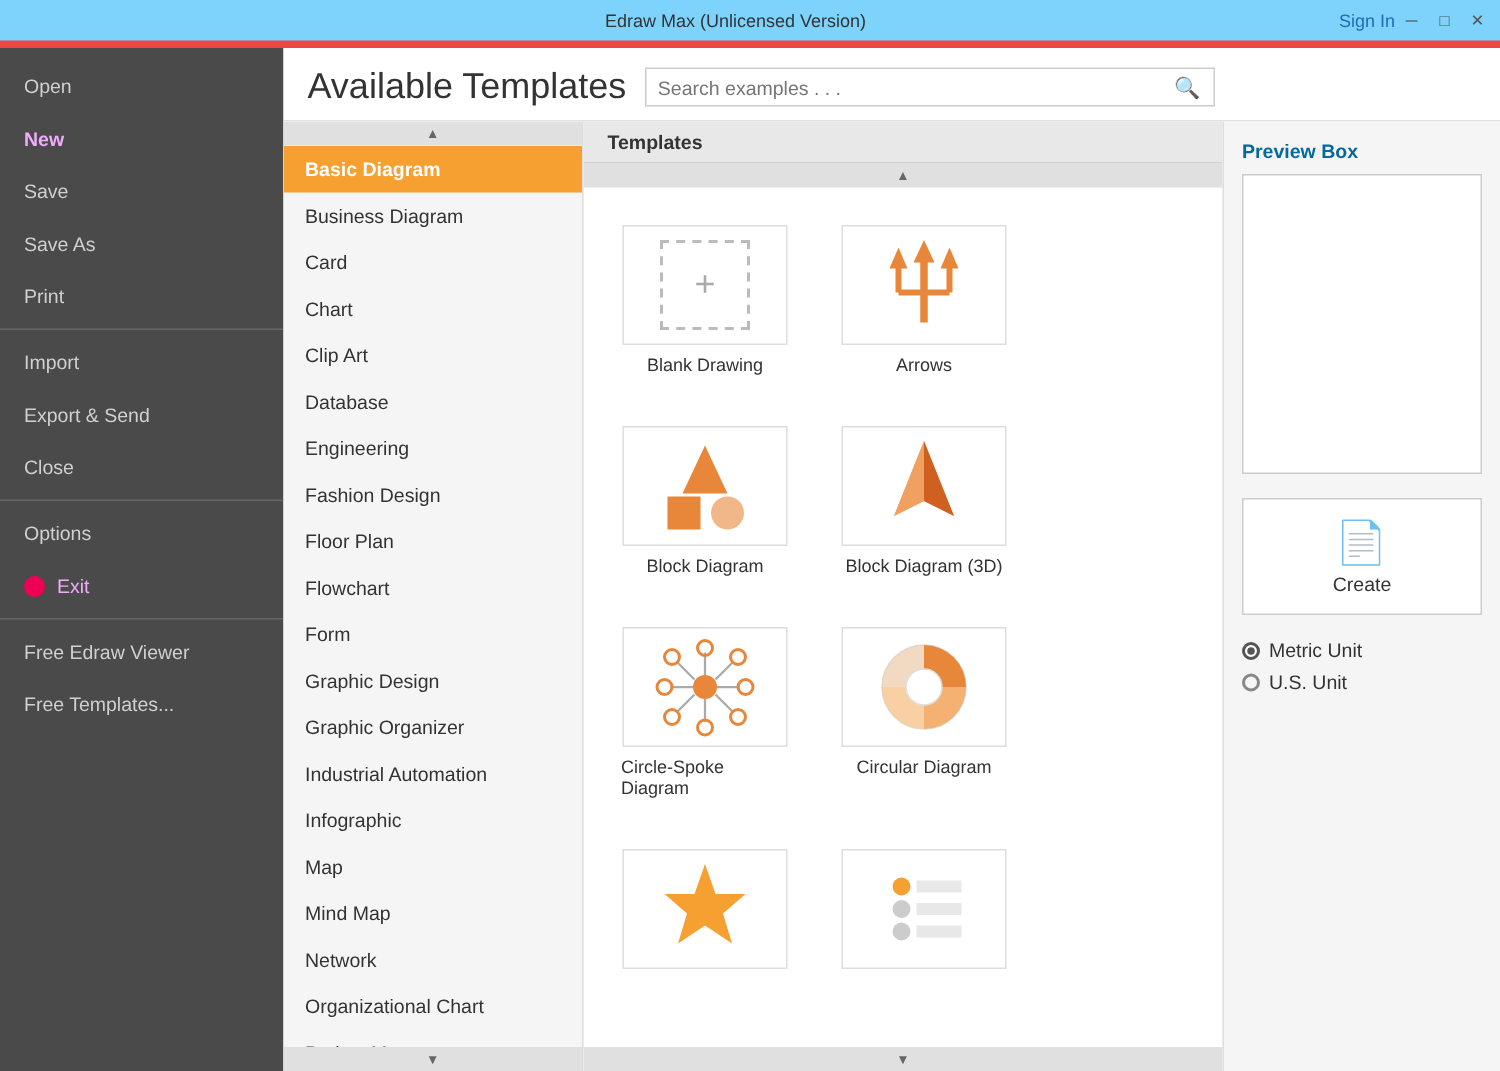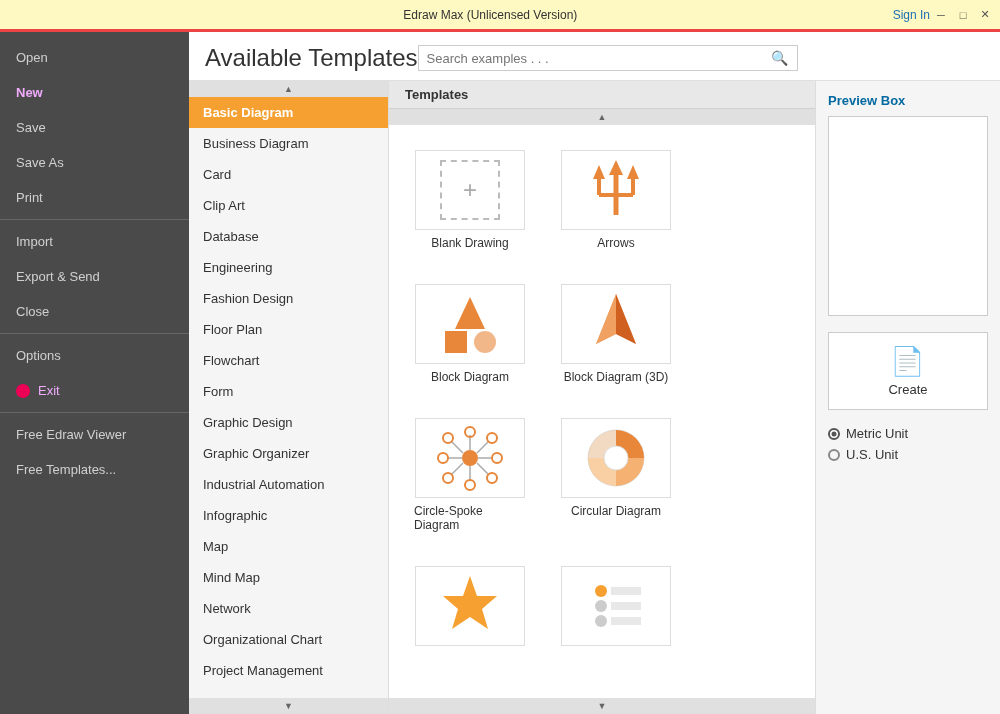--- a/index.html
+++ b/index.html
@@ -1,21 +1,21 @@
 <!DOCTYPE html>
 <html><head>
   <meta charset="utf-8">
   <style>
     * { margin: 0; padding: 0; box-sizing: border-box; }
     body { width: 1000px; height: 714px; overflow: hidden; font-family: 'Segoe UI', Arial, sans-serif; font-size: 13px; background: #f0f0f0; display: flex; flex-direction: column; }
 
     
     .title-bar {
-      height: 32px; background: #fef9c3; display: flex; align-items: center; justify-content: space-between;
-      border-bottom: 3px solid #ef4444; padding: 0 8px;
+      height: 32px; background: #7dd3fc; display: flex; align-items: center; justify-content: space-between;
+      border-bottom: 5px solid #ef4444; padding: 0 8px;
     }
     .title-bar-title { flex: 1; text-align: center; font-size: 12px; color: #333; }
     .title-bar-controls { display: flex; gap: 8px; }
     .title-bar-btn { width: 14px; height: 14px; cursor: pointer; display: flex; align-items: center; justify-content: center; font-size: 11px; color: #555; }
     .sign-in-link { color: #1a6fb5; font-size: 12px; cursor: pointer; margin-left: auto; padding-right: 4px; }
 
     
     .main-container { display: flex; flex: 1; overflow: hidden; }
 
     
@@ -39,21 +39,21 @@
     }
     .category-list { overflow-y: auto; flex: 1; position: relative; }
     .category-item {
       padding: 8px 14px; cursor: pointer; font-size: 13px; color: #333; border-bottom: none;
     }
     .category-item.selected { background: #f5a030; color: #fff; font-weight: 600; }
 
     
     .content-area { flex: 1; display: flex; flex-direction: column; overflow: hidden; background: #fff; }
     .content-header {
-      padding: 12px 16px 8px; display: flex; align-items: center; 
+      padding: 12px 16px 8px; display: flex; align-items: center; gap: 12px;
       border-bottom: 1px solid #e0e0e0;
     }
     .page-title { font-size: 24px; font-weight: 300; color: #333; flex-shrink: 0; }
     .search-box {
       display: flex; align-items: center; border: 1px solid #ccc; background: #fff;
       padding: 4px 8px; flex: 1; max-width: 380px;
     }
     .search-input { border: none; outline: none; font-size: 13px; color: #666; flex: 1; }
     .search-icon { color: #888; font-size: 14px; cursor: pointer; }
 
@@ -189,20 +189,21 @@
     </div>
 
     <div class="templates-section">
 
       <div class="category-panel">
         <div class="cat-scroll-top">▲</div>
         <div class="category-list" id="cat-list">
             <div class="category-item selected">Basic Diagram</div>
             <div class="category-item">Business Diagram</div>
             <div class="category-item">Card</div>
+            <div class="category-item">Chart</div>
             <div class="category-item">Clip Art</div>
             <div class="category-item">Database</div>
             <div class="category-item">Engineering</div>
             <div class="category-item">Fashion Design</div>
             <div class="category-item">Floor Plan</div>
             <div class="category-item">Flowchart</div>
             <div class="category-item">Form</div>
             <div class="category-item">Graphic Design</div>
             <div class="category-item">Graphic Organizer</div>
             <div class="category-item">Industrial Automation</div>

